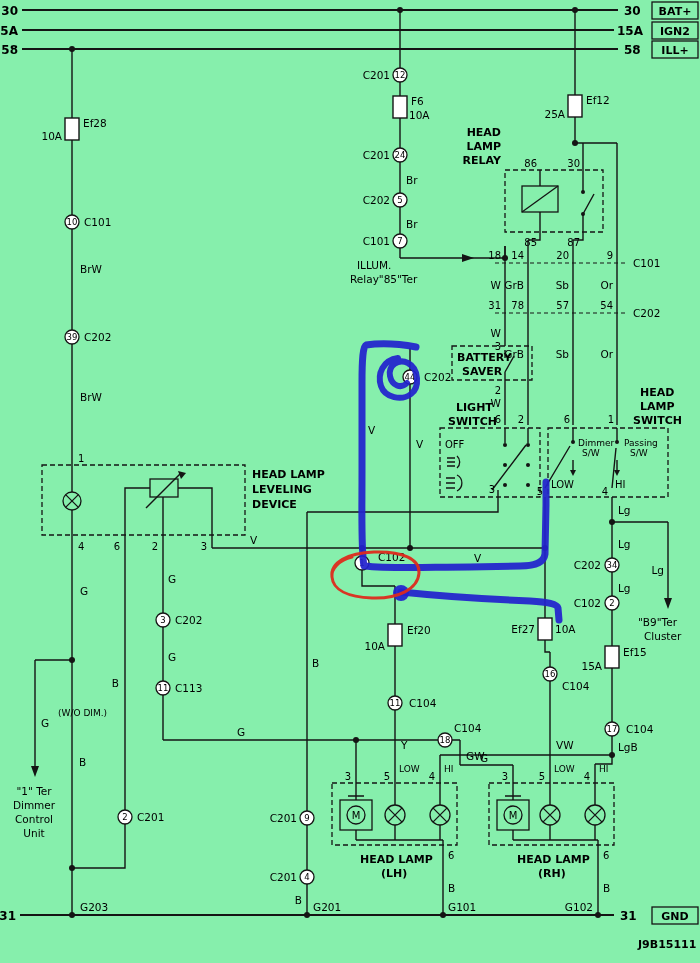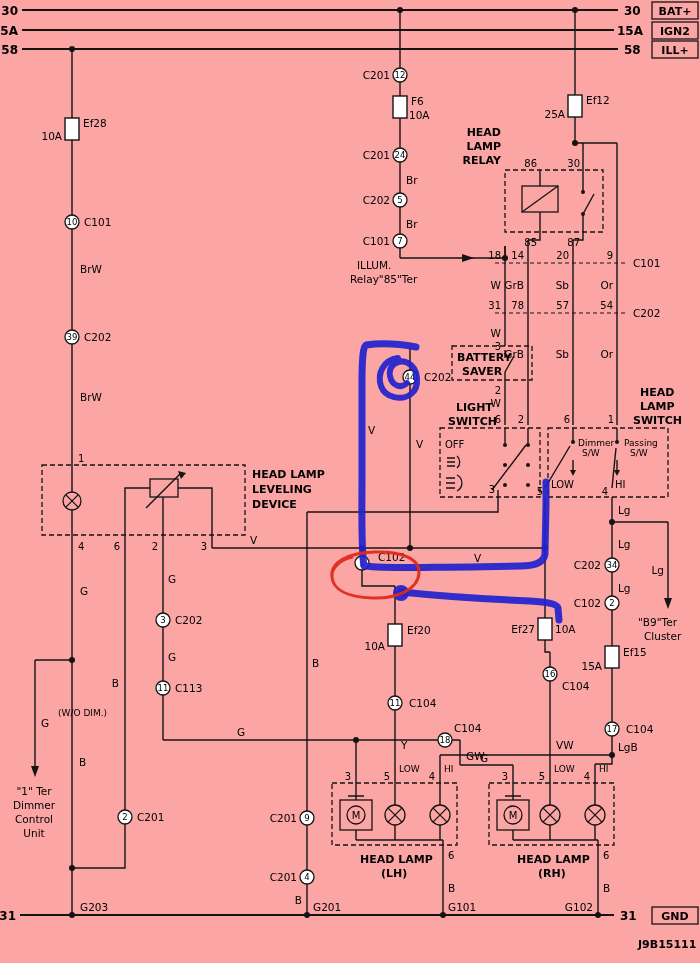--- a/index.html
+++ b/index.html
@@ -1,16 +1,16 @@
 <!DOCTYPE html>
 <html><head>
 <meta charset="utf-8">
 <style>
   html,body{margin:0;padding:0;background:#fff;}
-  #stage{position:relative;width:700px;height:963px;background:#fca5a5;font-family:"DejaVu Sans",sans-serif;}
+  #stage{position:relative;width:700px;height:963px;background:#86efac;font-family:"DejaVu Sans",sans-serif;}
   svg{display:block}
   .w{stroke:#141414;stroke-width:1.4;fill:none}
   .w2{stroke:#141414;stroke-width:2;fill:none}
   .dashb{stroke:#141414;stroke-width:1.3;fill:none;stroke-dasharray:5 3}
   .dashc{stroke:#141414;stroke-width:1.2;fill:none;stroke-dasharray:4 3}
   .t{font:10.5px "DejaVu Sans",sans-serif;fill:#000}
   .tp{font:10px "DejaVu Sans",sans-serif;fill:#000}
   .tb{font:bold 11px "DejaVu Sans",sans-serif;fill:#000}
   .tbig{font:bold 12px "DejaVu Sans",sans-serif;fill:#000}
   .ts{font:9px "DejaVu Sans",sans-serif;fill:#000}

